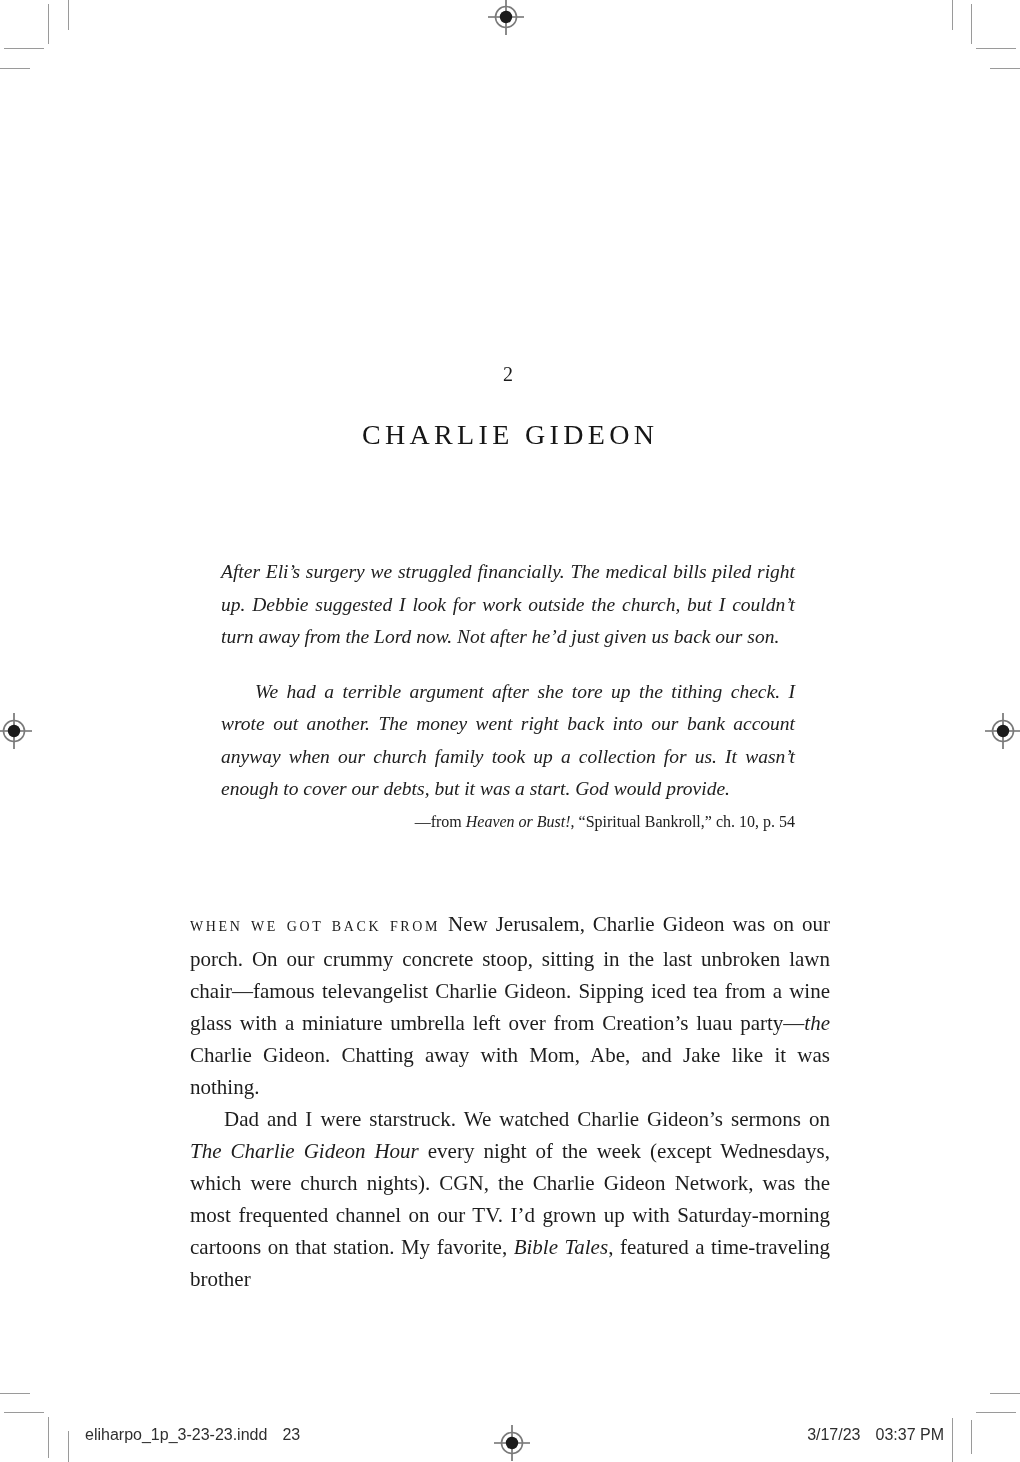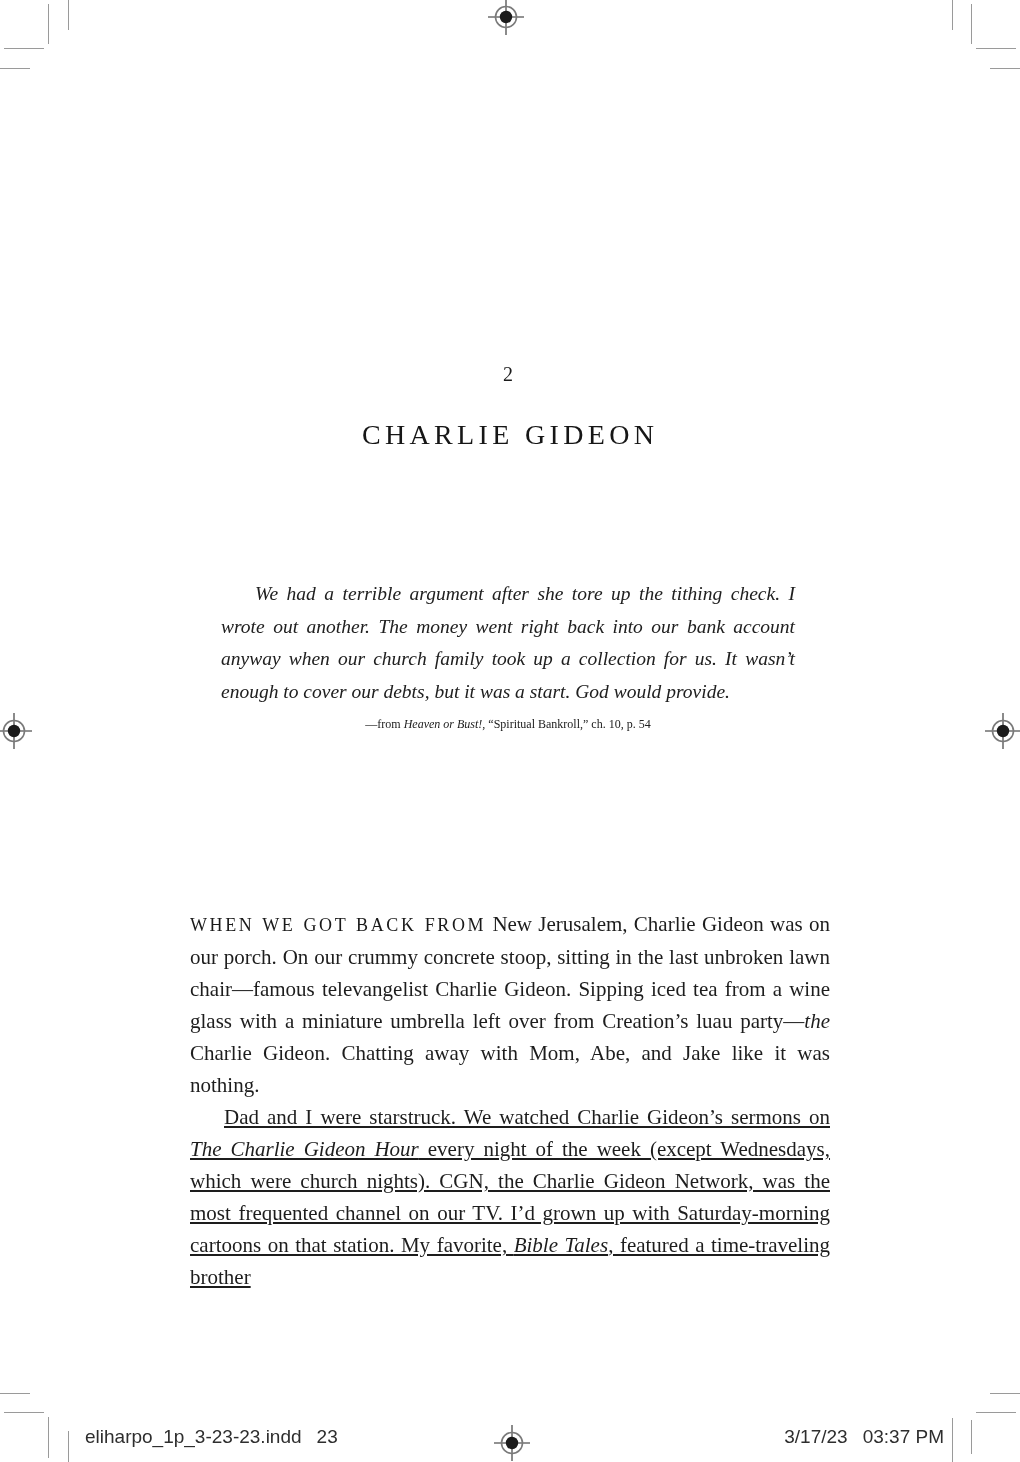--- a/index.html
+++ b/index.html
@@ -27,37 +27,37 @@
     letter-spacing:0.155em;text-indent:0.155em;color:#161616;
   }
   .epigraph{
     position:absolute;left:221px;top:556px;width:574px;
     font-style:italic;font-size:19.5px;line-height:32.5px;
     text-align:justify;color:#202020;
   }
   .epigraph p{margin:0;}
   .epigraph p.indent{text-indent:34px;margin-top:22px;}
   .epigraph p.attribution{
-    font-style:normal;text-align:center;font-size:12px;
+    font-style:normal;text-align:right;font-size:16px;
     text-indent:0;
   }
   .bodytext{
     position:absolute;left:190px;top:908px;width:640px;
     font-size:21px;line-height:32px;text-align:justify;color:#1d1d1d;
   }
   .bodytext p{margin:0;}
-  .bodytext p.indent{text-indent:34px;text-decoration:underline;}
-  .opener{font-size:18px;letter-spacing:2.6px;color:#1a1a1a;}
+  .bodytext p.indent{text-indent:34px;}
+  .opener{font-size:14px;letter-spacing:2.6px;color:#1a1a1a;}
   .it{font-style:italic;}
   .rm{font-style:normal;}
   
   .slug{
     position:absolute;top:1426px;
     font-family:"Liberation Sans", sans-serif;
-    font-size:19px;color:#2e2e2e;white-space:nowrap;
+    font-size:16px;color:#2e2e2e;white-space:nowrap;
   }
   .slug-left{left:85px;}
   .slug-right{right:76px;}
   .slug .gap{display:inline-block;width:15px;}
 </style>
 </head>
 <body>
 
 <div class="sheet">
 
@@ -111,20 +111,21 @@
         <line x1="0" y1="18" x2="36" y2="18" stroke="#6e6e6e" stroke-width="1.6"></line>
         <circle cx="18" cy="18" r="10.5" fill="none" stroke="#7a7a7a" stroke-width="1.6"></circle>
         <circle cx="18" cy="18" r="6.2" fill="#1b1b1b"></circle>
       </svg>
   </div>
 
   <div class="chapter-number">2</div>
   <h1 class="chapter-title">CHARLIE GIDEON</h1>
 
   <div class="epigraph">
+      <p><span class="it">After Eli’s surgery we struggled financially. The medical bills piled right up. Debbie suggested I look for work outside the church, but I couldn’t turn away from the Lord now. Not after he’d just given us back our son.</span></p>
       <p class="indent"><span class="it">We had a terrible argument after she tore up the tithing check. I wrote out another. The money went right back into our bank account anyway when our church family took up a collection for us. It wasn’t enough to cover our debts, but it was a start. God would provide.</span></p>
       <p class="attribution"><span class="rm">—from </span><span class="it">Heaven or Bust!</span><span class="rm">, “Spiritual Bankroll,” ch. 10, p. 54</span></p>
     </div>
 
   <div class="bodytext">
       <p><span class="opener">WHEN WE GOT BACK FROM</span><span class="rm"> New Jerusalem, Charlie Gideon was on our porch. On our crummy concrete stoop, sitting in the last unbroken lawn chair—famous televangelist Charlie Gideon. Sipping iced tea from a wine glass with a miniature umbrella left over from Creation’s luau party—</span><span class="it">the</span><span class="rm"> Charlie Gideon. Chatting away with Mom, Abe, and Jake like it was nothing.</span></p>
       <p class="indent"><span class="rm">Dad and I were starstruck. We watched Charlie Gideon’s sermons on </span><span class="it">The Charlie Gideon Hour</span><span class="rm"> every night of the week (except Wednesdays, which were church nights). CGN, the Charlie Gideon Network, was the most frequented channel on our TV. I’d grown up with Saturday-morning cartoons on that station. My favorite, </span><span class="it">Bible Tales</span><span class="rm">, featured a time-traveling brother</span></p>
     </div>
 
   <div class="slug slug-left">

